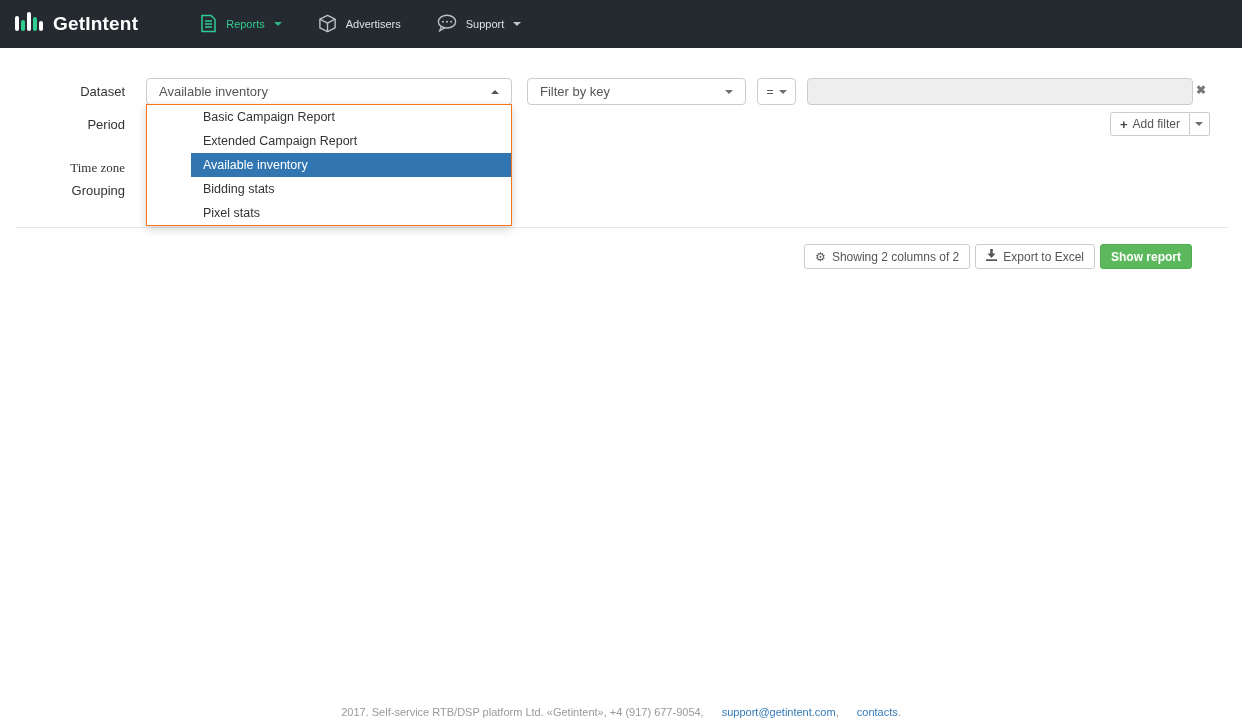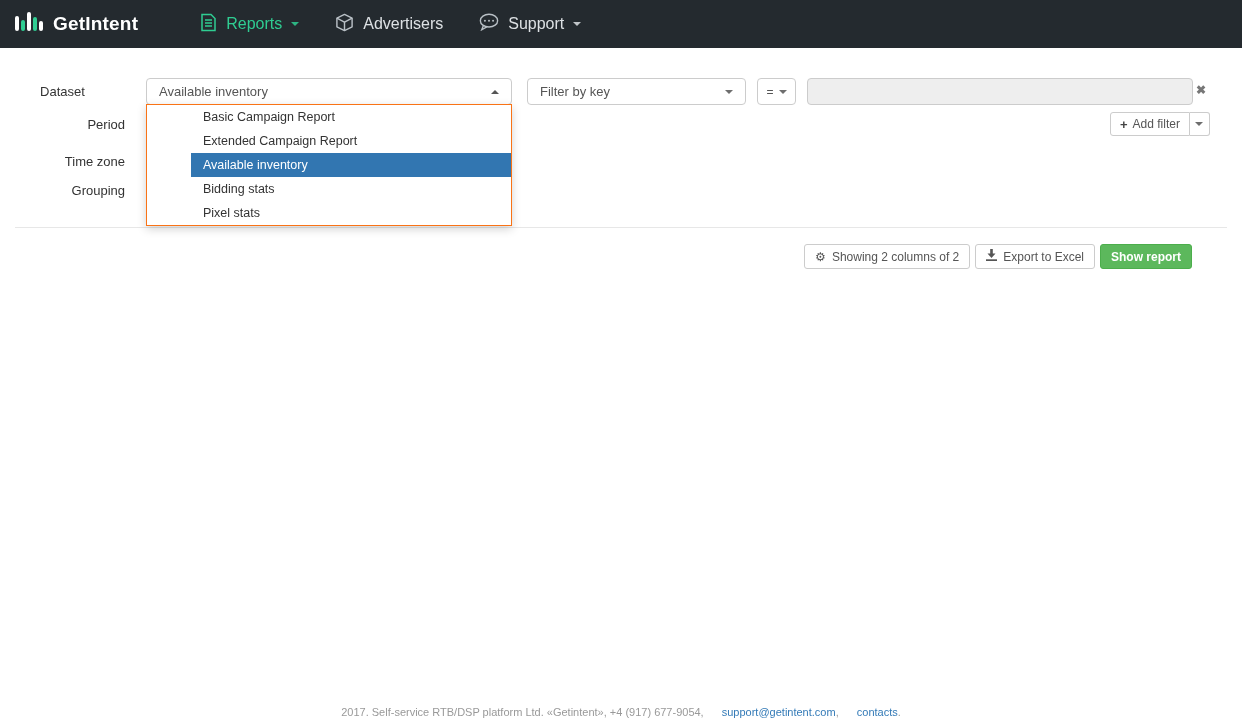--- a/index.html
+++ b/index.html
@@ -12,21 +12,21 @@
   }
 
   
   .navbar {
     position:absolute; top:0; left:0; width:1242px; height:48px;
     background:#242a2f; display:flex; align-items:center;
   }
   .brand { display:flex; align-items:center; gap:9px; padding-left:14px; cursor:pointer; }
   .brand-name { color:#ffffff; font-size:19px; font-weight:bold; letter-spacing:.2px; }
   .nav-items { display:flex; align-items:center; margin-left:62px; gap:36px; }
-  .nav-item { display:flex; align-items:center; gap:9px; font-size:16px; color:#dde1e4; cursor:pointer; }
+  .nav-item { display:flex; align-items:center; gap:9px; font-size:11px; color:#dde1e4; cursor:pointer; }
   .nav-item.active { color:#2fcd92; }
   .caret-down {
     width:0; height:0; display:inline-block;
     border-left:4px solid transparent; border-right:4px solid transparent;
     border-top:4px solid currentColor; opacity:.85;
   }
   .caret-up {
     width:0; height:0; display:inline-block;
     border-left:4px solid transparent; border-right:4px solid transparent;
     border-bottom:4px solid #555;
@@ -156,23 +156,23 @@
           <circle cx="11" cy="8" r="1.1" fill="#b9c0c6"></circle>
           <circle cx="15.5" cy="8" r="1.1" fill="#b9c0c6"></circle>
         </svg>
       </span>
       <span>Support</span>
       <span class="caret-down"></span>
     </div>
   </div>
 </div>
 
-<div class="form-label" style="top:84px;text-align:center;">Dataset</div>
+<div class="form-label" style="top:84px;">Dataset</div>
 <div class="form-label" style="top:117px;">Period</div>
-<div class="form-label" style="top:154px;">Time zone</div>
+<div class="form-label" style="top:160px;font-family:Liberation Serif, serif;">Time zone</div>
 <div class="form-label" style="top:183px;">Grouping</div>
 
 <div class="select-box" style="left:146px; top:78px; width:366px;">
   <span>Available inventory</span>
   <span class="spacer caret-up"></span>
 </div>
 
 <div class="dropdown-panel">
   <div class="dropdown-item">Basic Campaign Report</div>
   <div class="dropdown-item">Extended Campaign Report</div>

